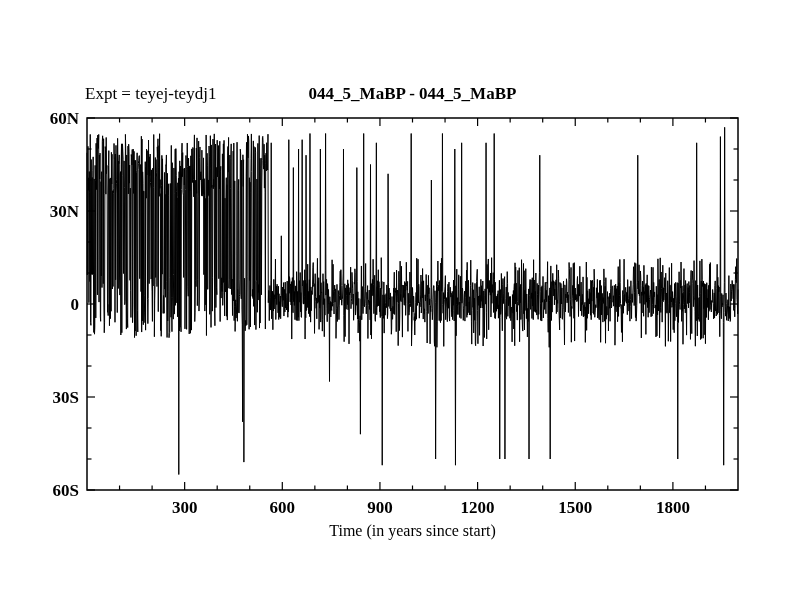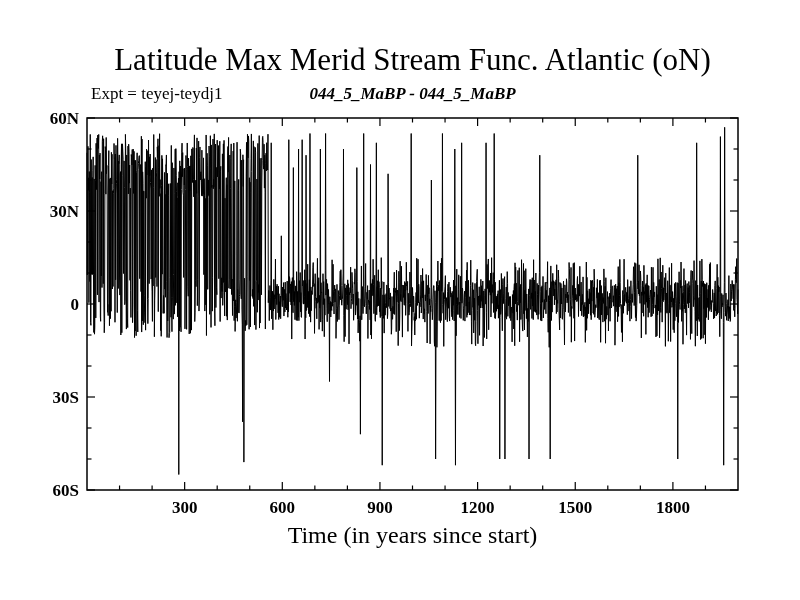--- a/index.html
+++ b/index.html
@@ -1,33 +1,32 @@
 <!DOCTYPE html>
 <html><head>
 <meta charset="utf-8">
 <style>
   html,body{margin:0;padding:0;background:#fff;}
   #figure{position:relative;width:800px;height:600px;background:#ffffff;overflow:hidden;
           font-family:"Liberation Serif",serif;color:#000;}
   #chart-title{position:absolute;left:60px;top:42px;width:705px;height:36px;
                text-align:center;font-size:31px;font-weight:normal;white-space:nowrap;}
   .subtitle{position:absolute;top:84px;font-size:17px;white-space:nowrap;}
-  #subtitle-left{left:91px;font-weight:normal;}
-  #subtitle-center{left:87px;width:651px;text-align:center;font-weight:bold;font-style:italic;}
+  #subtitle-left{left:85px;font-weight:normal;}
+  #subtitle-center{left:87px;width:651px;text-align:center;font-weight:bold;}
   #subtitle-right{right:60px;font-weight:bold;}
   #xaxis-title{position:absolute;left:87px;top:522px;width:651px;text-align:center;
-               font-size:24px;font-weight:normal;}
+               font-size:16px;font-weight:normal;}
   #chart-svg{position:absolute;left:0;top:0;}
   .ticklbl{font-family:"Liberation Serif",serif;font-size:17px;font-weight:bold;fill:#000;}
 </style>
 </head>
 <body>
 
 <div id="figure">
-  <div id="chart-title">Latitude Max Merid Stream Func. Atlantic (oN)</div>
   <div id="subtitle-left" class="subtitle">Expt = teyej-teydj1</div>
   <div id="subtitle-center" class="subtitle">044_5_MaBP - 044_5_MaBP</div>
   <svg id="chart-svg" width="800" height="600" xmlns="http://www.w3.org/2000/svg">
       <rect x="87" y="118" width="651" height="372" fill="none" stroke="#000000" stroke-width="1.5"></rect>
       <line x1="119.55" y1="490" x2="119.55" y2="485.5" stroke="#000000" stroke-width="1.2"></line>
       <line x1="119.55" y1="118" x2="119.55" y2="122.5" stroke="#000000" stroke-width="1.2"></line>
       <line x1="152.1" y1="490" x2="152.1" y2="485.5" stroke="#000000" stroke-width="1.2"></line>
       <line x1="152.1" y1="118" x2="152.1" y2="122.5" stroke="#000000" stroke-width="1.2"></line>
       <line x1="217.2" y1="490" x2="217.2" y2="485.5" stroke="#000000" stroke-width="1.2"></line>
       <line x1="217.2" y1="118" x2="217.2" y2="122.5" stroke="#000000" stroke-width="1.2"></line>

